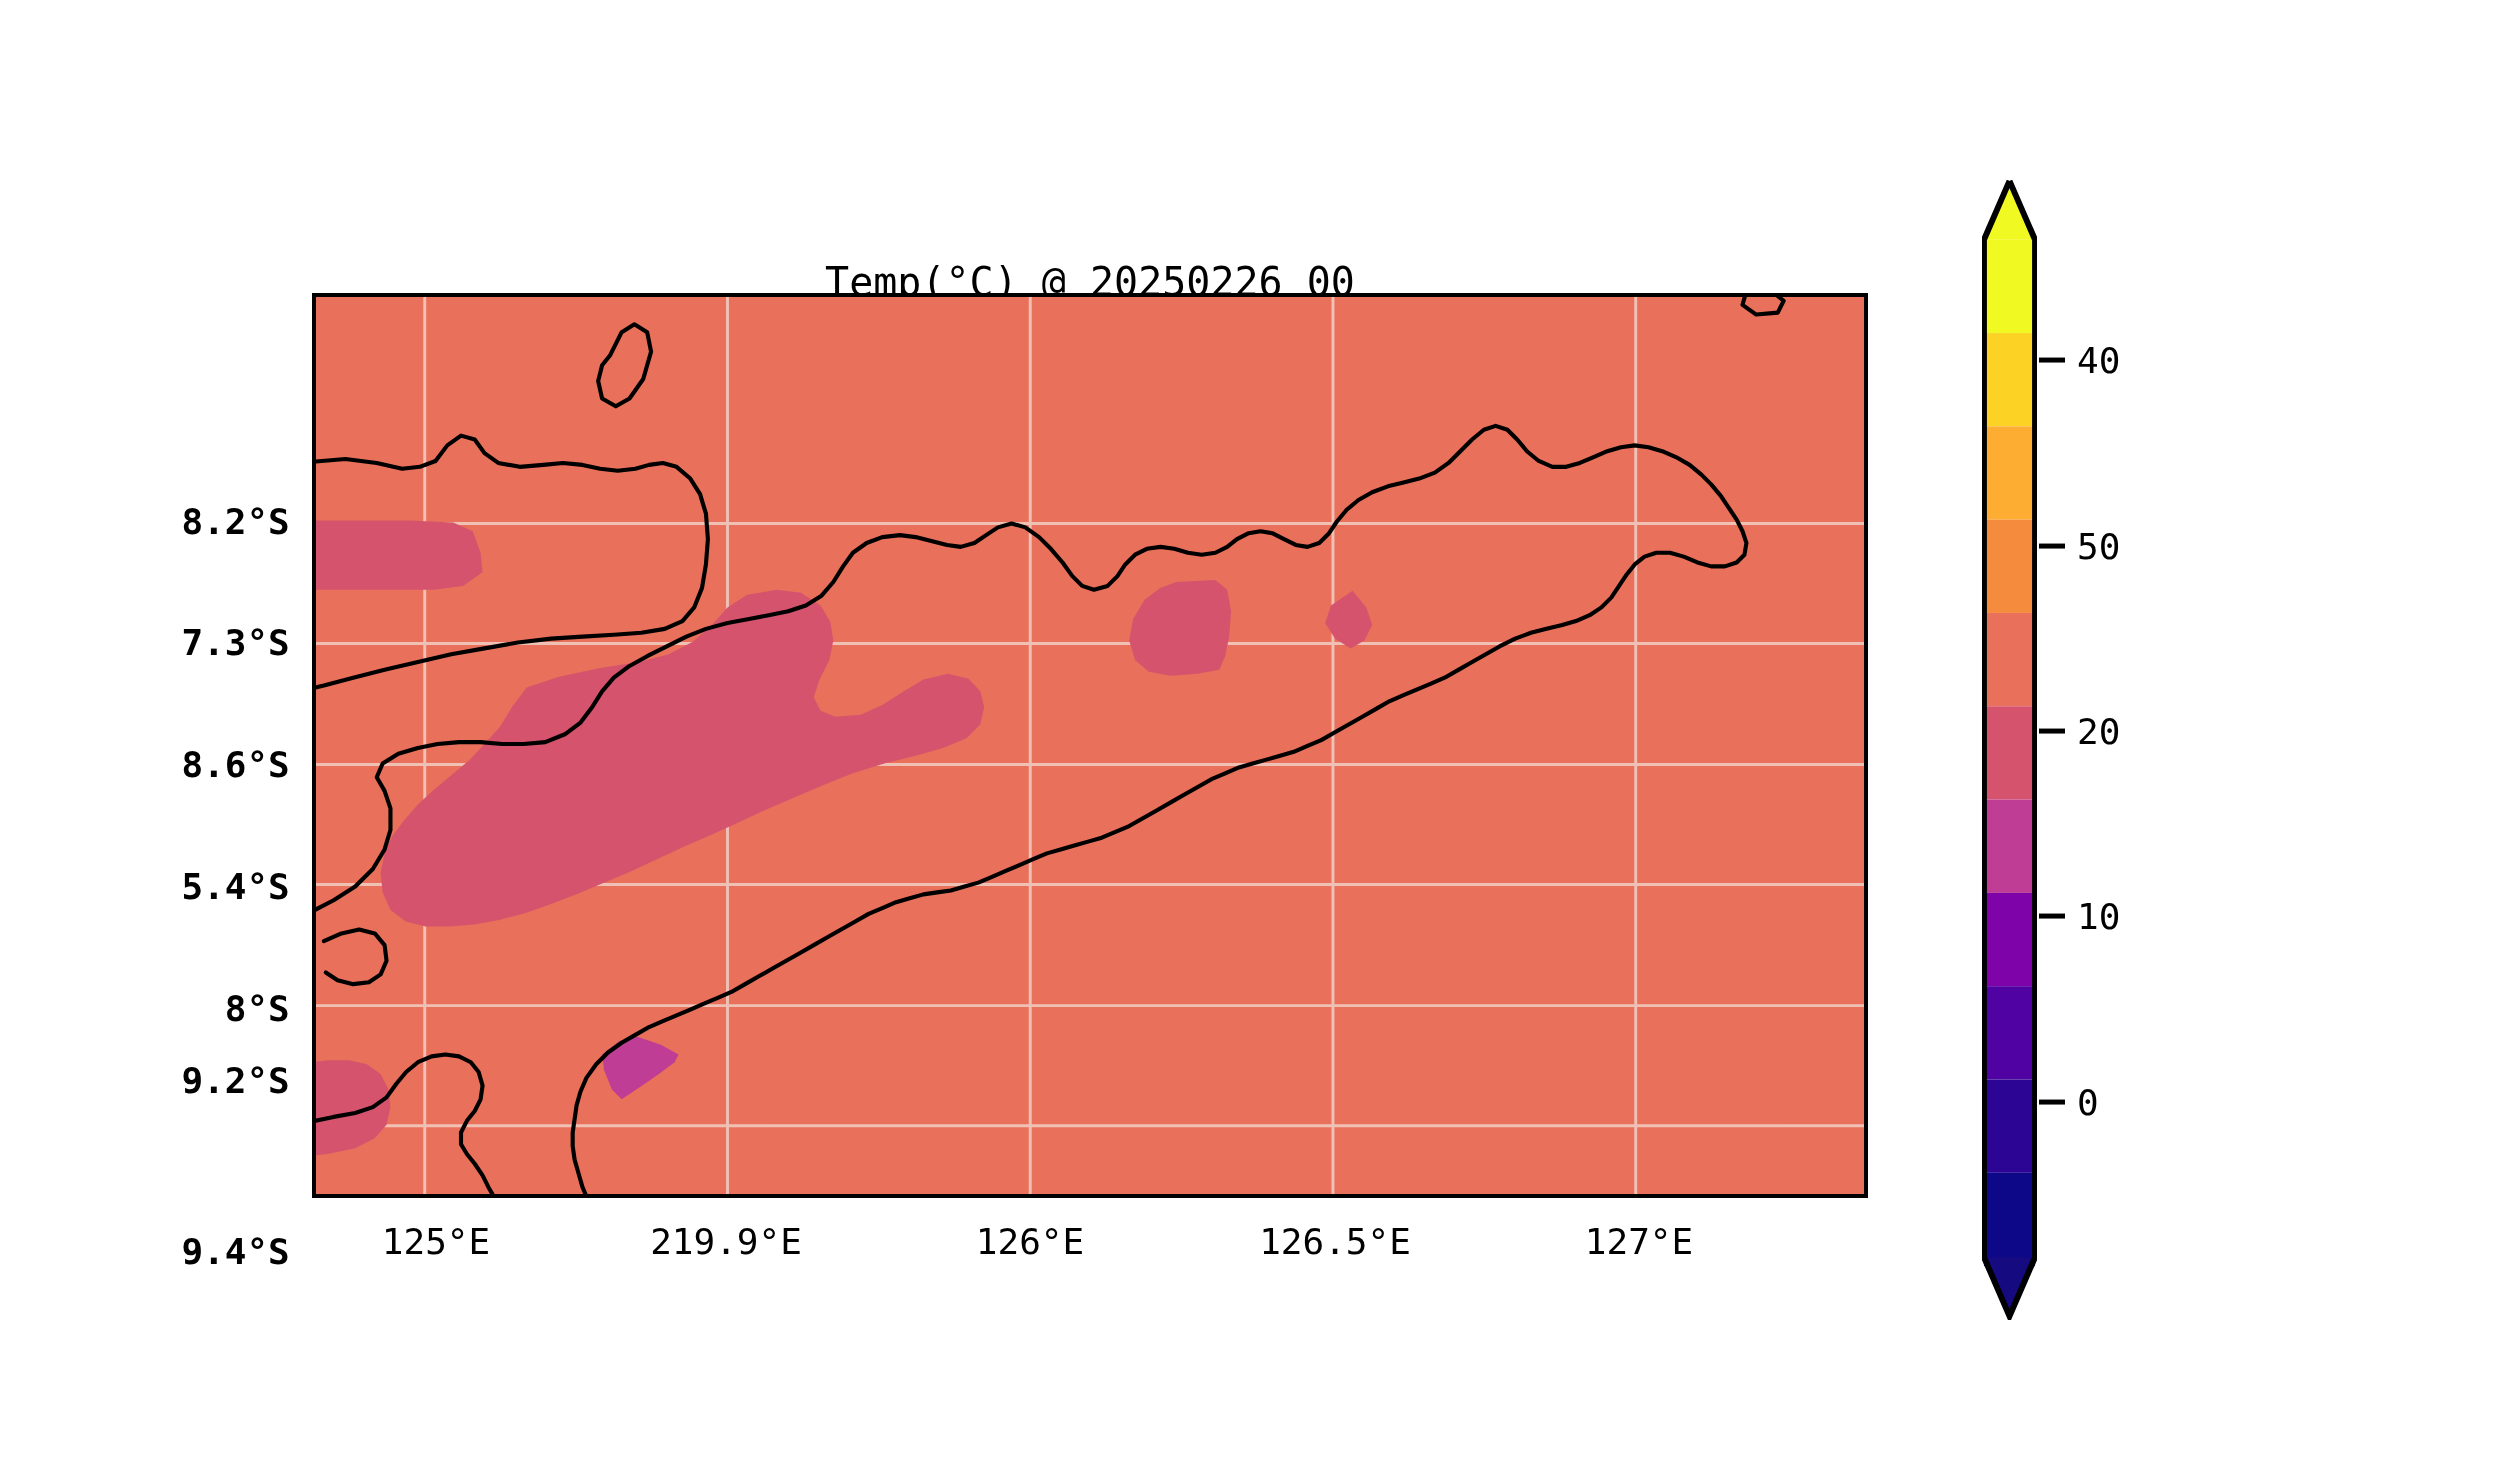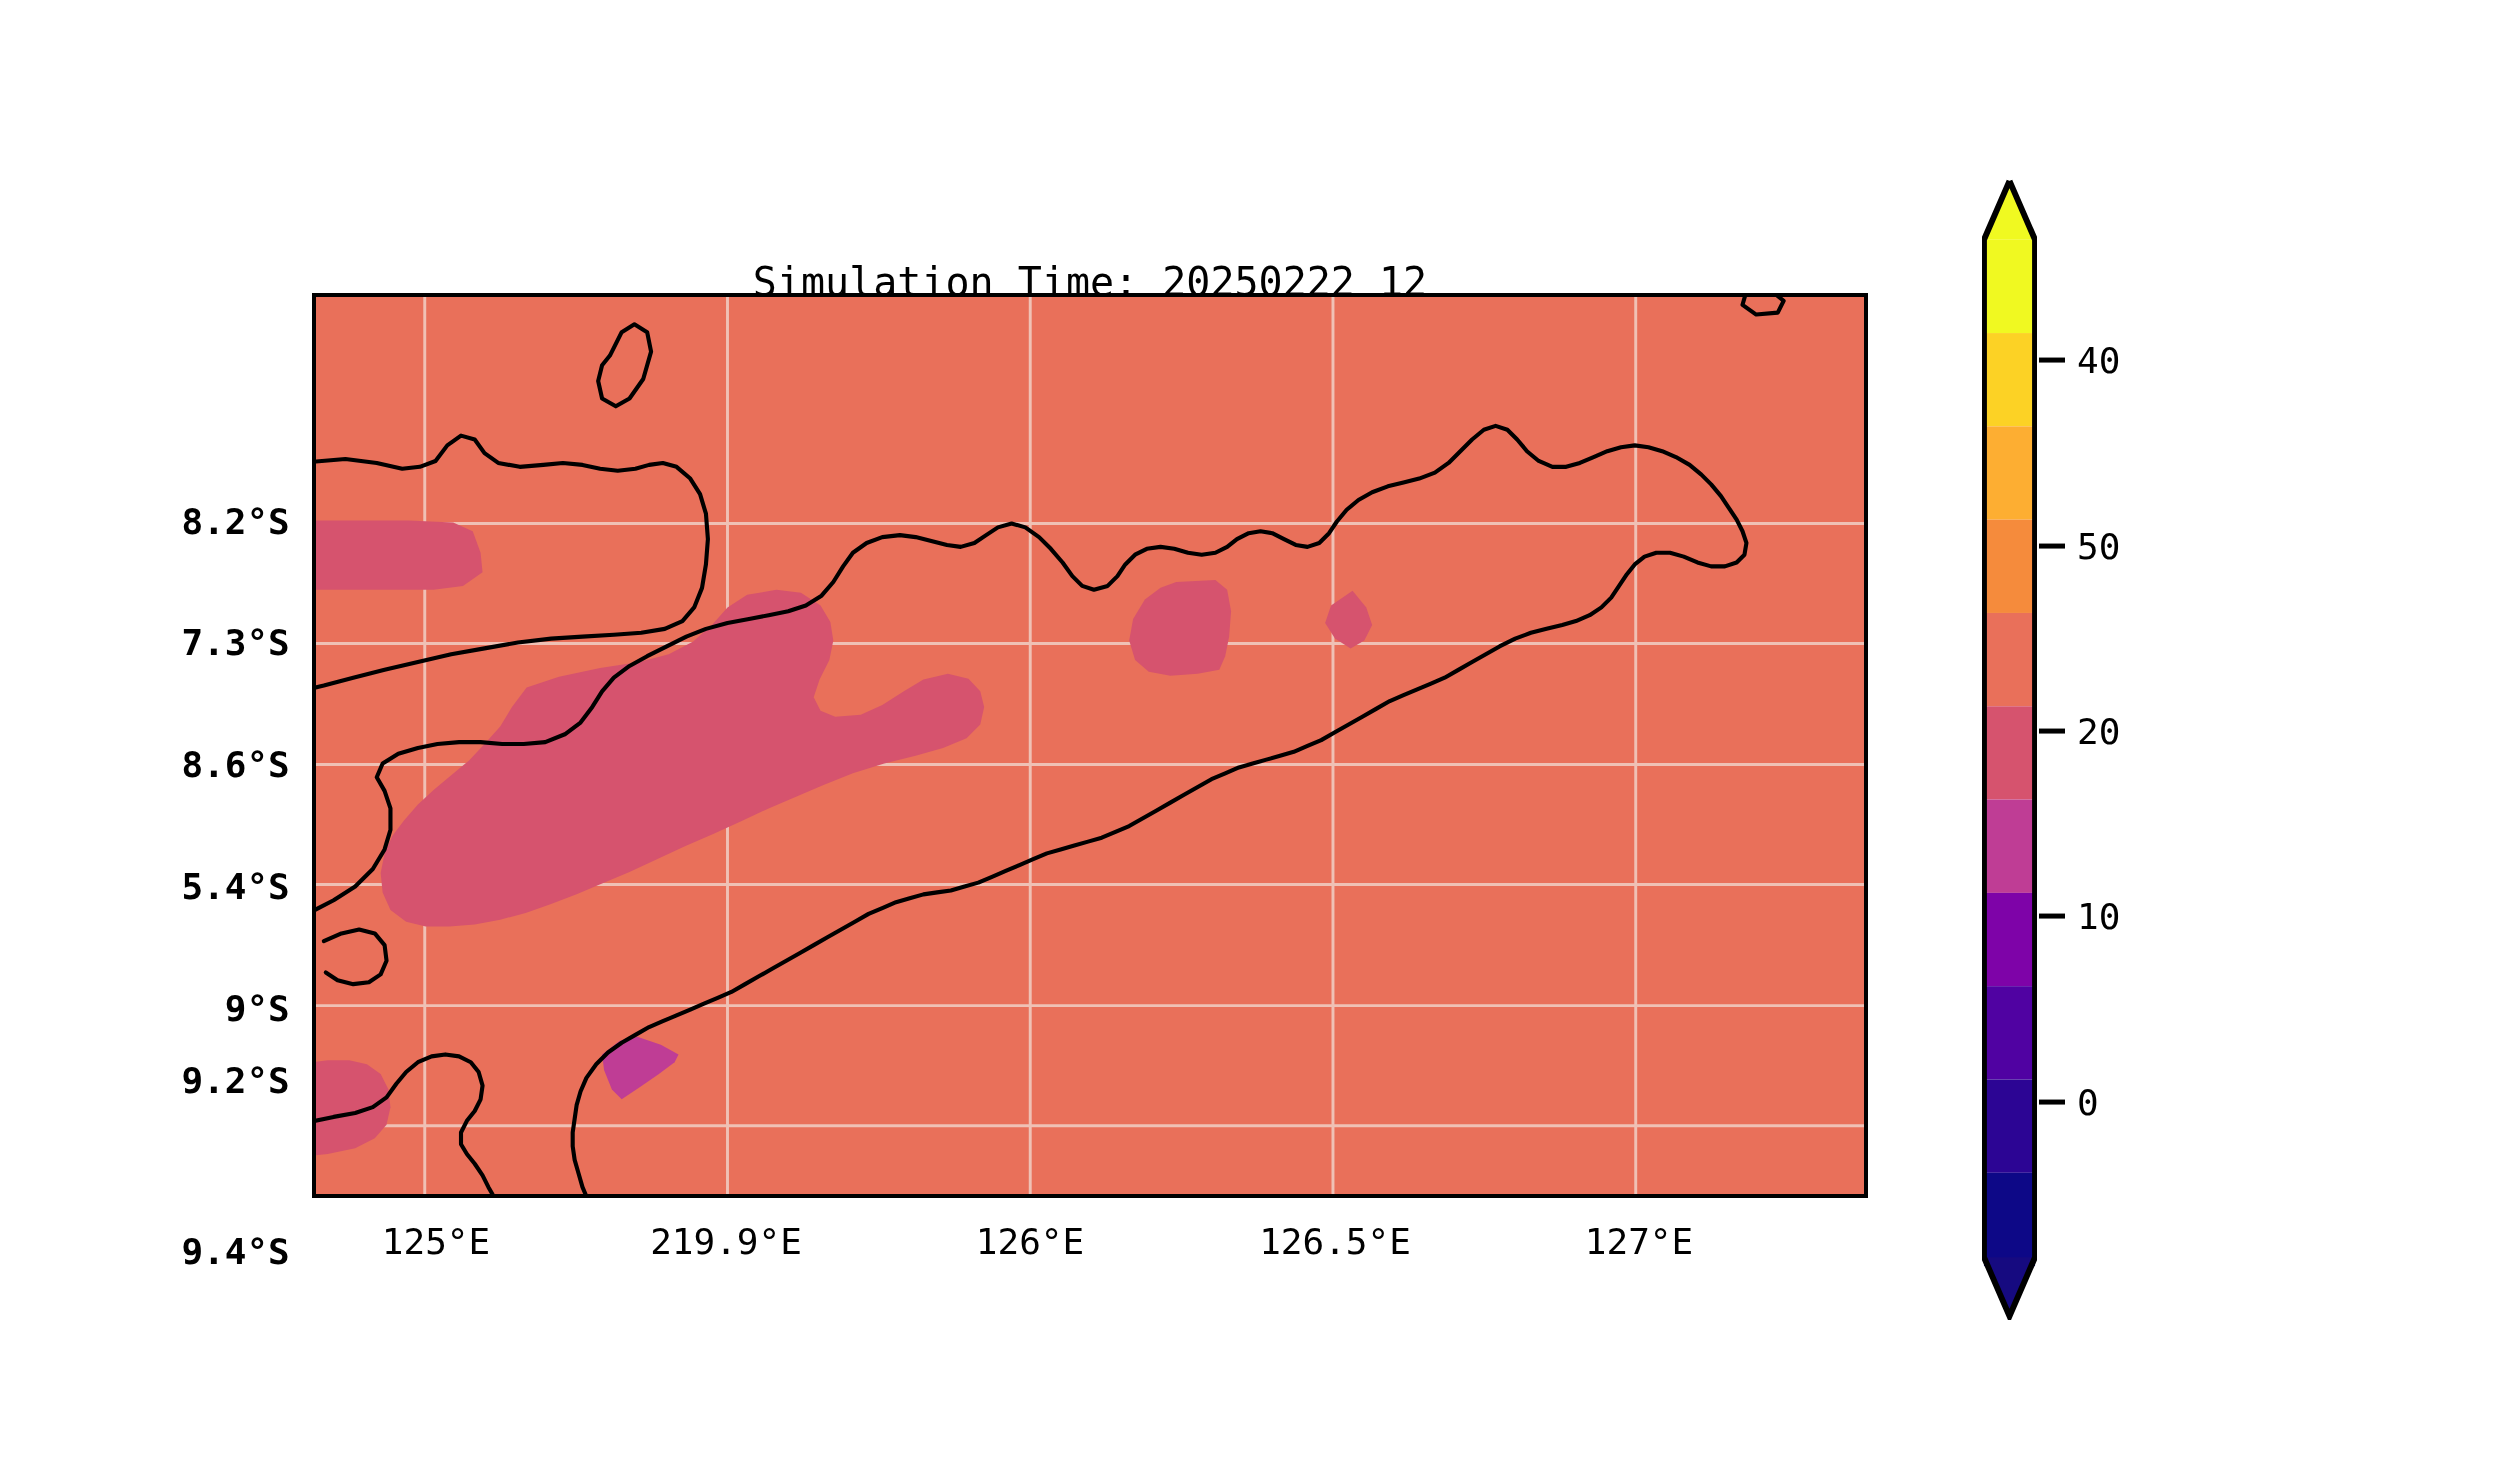--- a/index.html
+++ b/index.html
@@ -105,28 +105,29 @@
     background: #000000;
     transform: translateY(-50%);
   }
 </style>
 </head>
 <body>
 
 <div id="figure">
 
   <div id="title-block">
+    <span id="title-line1">Temp(°C) @ 20250226_00</span>
     <span id="title-line2">Simulation Time: 20250222_12</span>
   </div>
 
   <div class="ytick-label" style="top:521px;">8.2°S</div>
   <div class="ytick-label" style="top:642px;">7.3°S</div>
   <div class="ytick-label" style="top:764px;">8.6°S</div>
   <div class="ytick-label" style="top:886px;">5.4°S</div>
-  <div class="ytick-label" style="top:1008px;">9°S</div>
+  <div class="ytick-label" style="top:1008px;">8°S</div>
   <div class="ytick-label" style="top:1080px;">9.2°S</div>
   <div class="ytick-label" style="top:1251px;">9.4°S</div>
 
   <div class="xtick-label" style="left:436px;">125°E</div>
   <div class="xtick-label" style="left:726px;">219.9°E</div>
   <div class="xtick-label" style="left:1030px;">126°E</div>
   <div class="xtick-label" style="left:1335px;">126.5°E</div>
   <div class="xtick-label" style="left:1639px;">127°E</div>
 
   <div id="axes">

